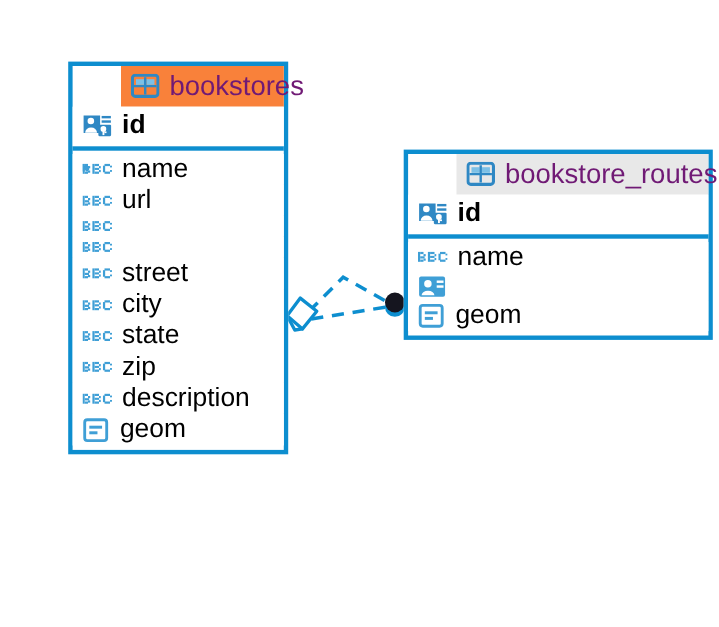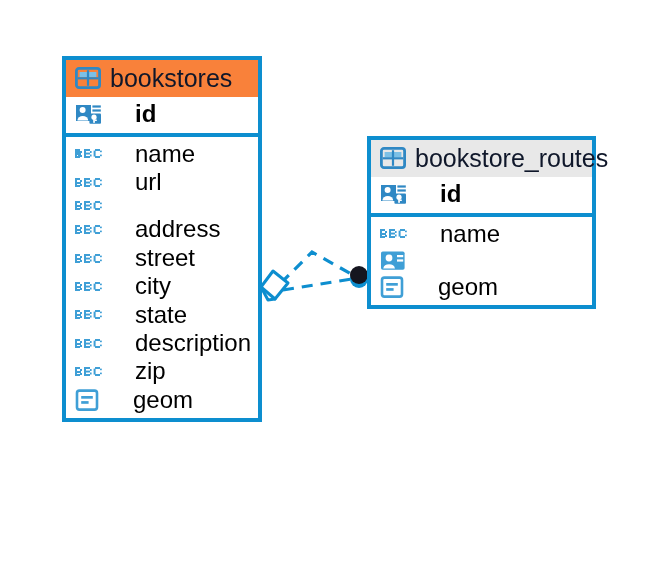--- a/index.html
+++ b/index.html
@@ -30,23 +30,24 @@
     background: #ffffff;
   }
 
   .entity-header {
     box-sizing: border-box;
     display: flex;
     align-items: center;
     gap: 9px;
     padding: 5px 10px 6px 9px;
     font-size: 25px;
-    color: #0f172a;
+    color: #701a75;
     line-height: 1.05;
     white-space: nowrap;
+    margin-left: 44px;
   }
   .entity-header.selected { background: #f9813a; }
   .entity-header.normal   { background: #e8e8e8; }
 
   .key-divider {
     height: 4px;
     background: #0d8ecf;
     width: 100%;
   }
 
@@ -55,21 +56,21 @@
     align-items: center;
     gap: 9px;
     padding: 1px 10px 1px 9px;
     font-size: 24px;
     color: #000000;
     line-height: 1.1;
     white-space: nowrap;
     background: #ffffff;
   }
   .field-row.pk { font-weight: bold; padding-top: 4px; padding-bottom: 5px; }
-  .field-label { display: inline-block; margin-left: 24px; }
+  .field-label { display: inline-block; }
 
   .icon {
     flex: 0 0 auto;
     display: inline-flex;
     align-items: center;
     justify-content: center;
   }
   .icon svg { display: block; }
 
   
@@ -245,21 +246,20 @@
             <rect x="15" y="9.5" width="1.6" height="2"></rect>
                 <rect x="11" y="11" width="4" height="2"></rect>
             <rect x="20" y="4" width="5" height="2"></rect>
                 <rect x="18.6" y="5.6" width="2" height="6"></rect>
             <rect x="20" y="11" width="5" height="2"></rect>
                 <rect x="25" y="5.6" width="1.8" height="1.6"></rect>
             <rect x="25" y="9.6" width="1.8" height="1.6"></rect>
           </g>
             </svg>
         </span>
-        <span class="field-label">address</span>
       </div>
 
       <div class="field-row">
         <span class="icon">
           <svg width="27" height="17" viewBox="0 0 27 17">
               <g fill="#3f9fd6">
             <rect x="0" y="4" width="2" height="9"></rect>
                 <rect x="2" y="4" width="3" height="2"></rect>
             <rect x="5" y="6" width="2" height="2"></rect>
                 <rect x="2" y="8" width="4" height="2"></rect>
@@ -353,65 +353,65 @@
             <rect x="15" y="9.5" width="1.6" height="2"></rect>
                 <rect x="11" y="11" width="4" height="2"></rect>
             <rect x="20" y="4" width="5" height="2"></rect>
                 <rect x="18.6" y="5.6" width="2" height="6"></rect>
             <rect x="20" y="11" width="5" height="2"></rect>
                 <rect x="25" y="5.6" width="1.8" height="1.6"></rect>
             <rect x="25" y="9.6" width="1.8" height="1.6"></rect>
           </g>
             </svg>
         </span>
+        <span class="field-label">zip</span>
+      </div>
+
+      <div class="field-row">
+        <span class="icon">
+          <svg width="27" height="17" viewBox="0 0 27 17">
+              <g fill="#3f9fd6">
+            <rect x="0" y="4" width="2" height="9"></rect>
+                <rect x="2" y="4" width="3" height="2"></rect>
+            <rect x="5" y="6" width="2" height="2"></rect>
+                <rect x="2" y="8" width="4" height="2"></rect>
+            <rect x="5" y="10" width="2" height="2"></rect>
+                <rect x="2" y="11" width="3" height="2"></rect>
+            <rect x="9" y="4" width="2" height="9"></rect>
+                <rect x="11" y="4" width="4" height="2"></rect>
+            <rect x="15" y="6" width="1.6" height="2"></rect>
+                <rect x="11" y="7.6" width="4" height="1.9"></rect>
+            <rect x="15" y="9.5" width="1.6" height="2"></rect>
+                <rect x="11" y="11" width="4" height="2"></rect>
+            <rect x="20" y="4" width="5" height="2"></rect>
+                <rect x="18.6" y="5.6" width="2" height="6"></rect>
+            <rect x="20" y="11" width="5" height="2"></rect>
+                <rect x="25" y="5.6" width="1.8" height="1.6"></rect>
+            <rect x="25" y="9.6" width="1.8" height="1.6"></rect>
+          </g>
+            </svg>
+        </span>
         <span class="field-label">description</span>
-      </div>
-
-      <div class="field-row">
-        <span class="icon">
-          <svg width="27" height="17" viewBox="0 0 27 17">
-              <g fill="#3f9fd6">
-            <rect x="0" y="4" width="2" height="9"></rect>
-                <rect x="2" y="4" width="3" height="2"></rect>
-            <rect x="5" y="6" width="2" height="2"></rect>
-                <rect x="2" y="8" width="4" height="2"></rect>
-            <rect x="5" y="10" width="2" height="2"></rect>
-                <rect x="2" y="11" width="3" height="2"></rect>
-            <rect x="9" y="4" width="2" height="9"></rect>
-                <rect x="11" y="4" width="4" height="2"></rect>
-            <rect x="15" y="6" width="1.6" height="2"></rect>
-                <rect x="11" y="7.6" width="4" height="1.9"></rect>
-            <rect x="15" y="9.5" width="1.6" height="2"></rect>
-                <rect x="11" y="11" width="4" height="2"></rect>
-            <rect x="20" y="4" width="5" height="2"></rect>
-                <rect x="18.6" y="5.6" width="2" height="6"></rect>
-            <rect x="20" y="11" width="5" height="2"></rect>
-                <rect x="25" y="5.6" width="1.8" height="1.6"></rect>
-            <rect x="25" y="9.6" width="1.8" height="1.6"></rect>
-          </g>
-            </svg>
-        </span>
-        <span class="field-label">zip</span>
       </div>
 
       <div class="field-row">
         <span class="icon">
           <svg width="25" height="24" viewBox="0 0 25 24">
             <rect x="2" y="2.6" width="20" height="19" rx="2.4" ry="2.4" fill="#ffffff" stroke="#3f9fd6" stroke-width="2.6"></rect>
             <rect x="6.2" y="8.0" width="11.6" height="2.7" fill="#3f9fd6"></rect>
             <rect x="6.2" y="13.1" width="7.4" height="2.7" fill="#3f9fd6"></rect>
           </svg>
         </span>
         <span class="field-label">geom</span>
       </div>
 
     </div>
   </div>
 
-  <div class="entity" style="left:367px; top:136px; width:229px;">
+  <div class="entity" style="left:367px; top:136px; width:281px;">
 
     <div class="entity-header normal">
       <span class="icon">
         <svg width="26" height="22" viewBox="0 0 26 22">
           <rect x="1.4" y="1.4" width="23.2" height="19.2" rx="2.6" ry="2.6" fill="none" stroke="#2f88c4" stroke-width="2.8"></rect>
           <rect x="4.6" y="5.0" width="7.4" height="5.1" fill="#7cc0e6"></rect>
           <rect x="14.0" y="5.0" width="7.4" height="5.1" fill="#7cc0e6"></rect>
           <line x1="2.8" y1="11.3" x2="23.2" y2="11.3" stroke="#2f88c4" stroke-width="2.2"></line>
           <line x1="13.0" y1="3.2" x2="13.0" y2="18.8" stroke="#2f88c4" stroke-width="2.2"></line>
         </svg>

